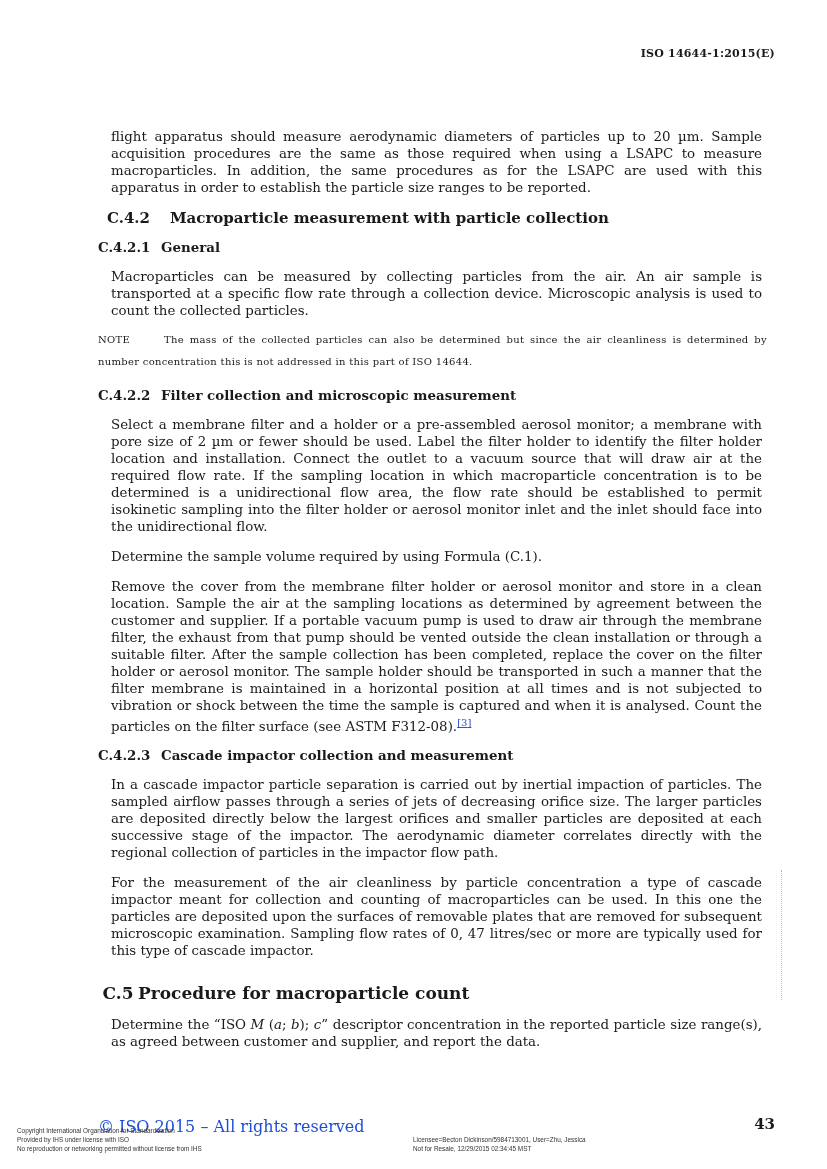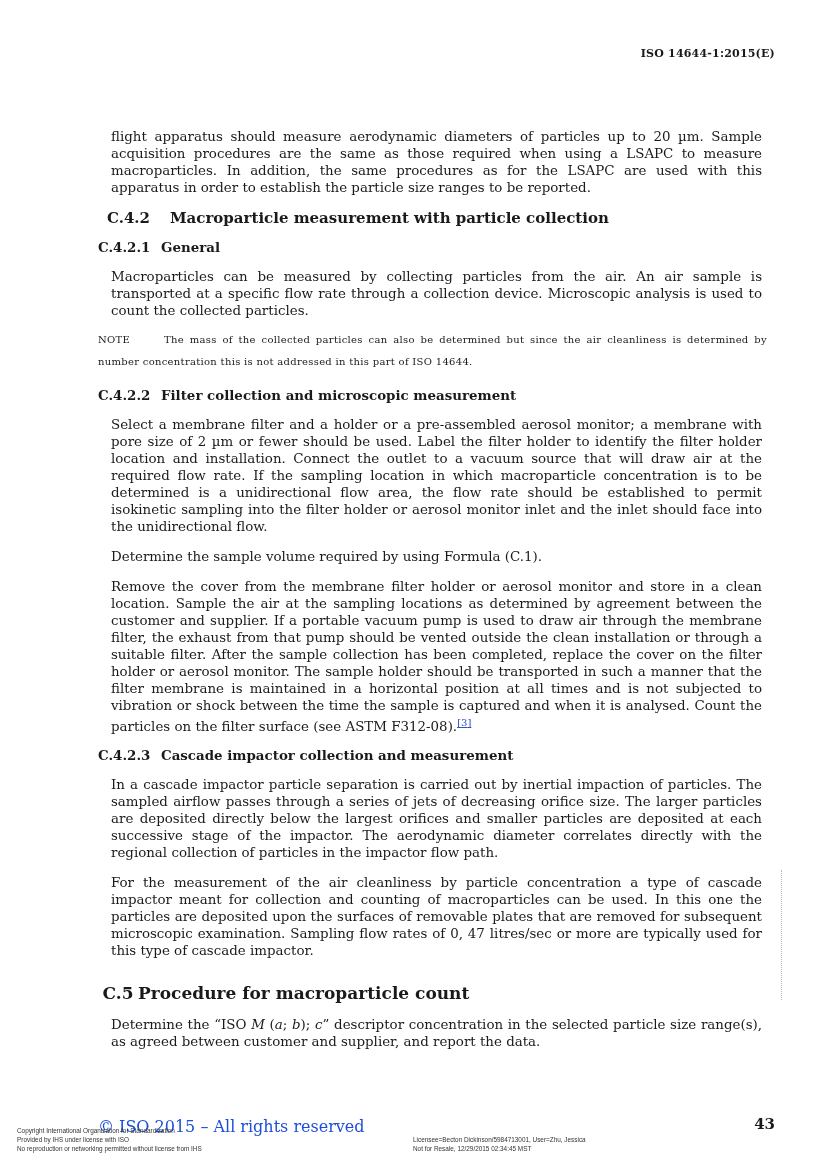--- a/index.html
+++ b/index.html
@@ -62,21 +62,21 @@
     <span class="num">C.4.2.3</span><span>Cascade impactor collection and measurement</span>
   </h3>
 
   <p class="para">In a cascade impactor particle separation is carried out by inertial impaction of particles. The sampled airflow passes through a series of jets of decreasing orifice size. The larger particles are deposited directly below the largest orifices and smaller particles are deposited at each successive stage of the impactor. The aerodynamic diameter correlates directly with the regional collection of particles in the impactor flow path.</p>
   <p class="para">For the measurement of the air cleanliness by particle concentration a type of cascade impactor meant for collection and counting of macroparticles can be used. In this one the particles are deposited upon the surfaces of removable plates that are removed for subsequent microscopic examination. Sampling flow rates of 0, 47 litres/sec or more are typically used for this type of cascade impactor.</p>
 
   <div class="c5">
     <span class="num5">C.5</span><span>Procedure for macroparticle count</span>
   </div>
 
-  <p class="para"><span>Determine the “ISO </span><i>M</i><span> (</span><i>a</i><span>; </span><i>b</i><span>); </span><i>c</i><span>” descriptor concentration in the selected particle size range(s), as agreed between customer and supplier, and report the data.</span></p>
+  <p class="para"><span>Determine the “ISO </span><i>M</i><span> (</span><i>a</i><span>; </span><i>b</i><span>); </span><i>c</i><span>” descriptor concentration in the reported particle size range(s), as agreed between customer and supplier, and report the data.</span></p>
 
 </div>
 
 <div class="dotted-rule"></div>
 
 <div class="footer-copy">© ISO 2015 – All rights reserved</div>
 <div class="page-num">43</div>
 
 <div class="lic lic-left">
   <div>Copyright International Organization for Standardization</div>

